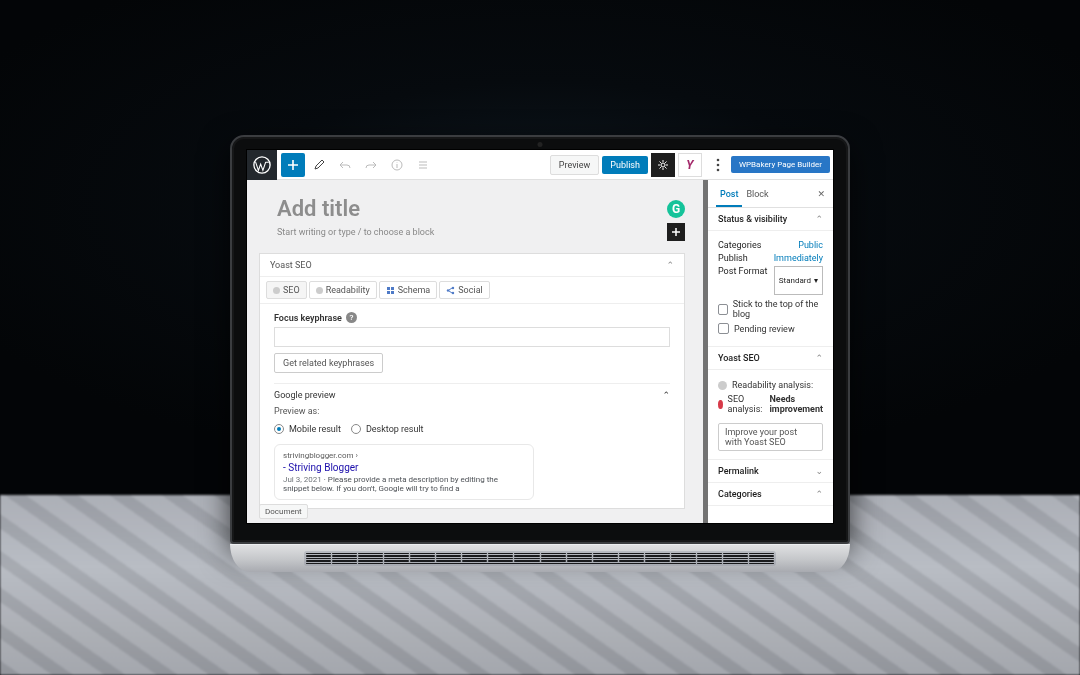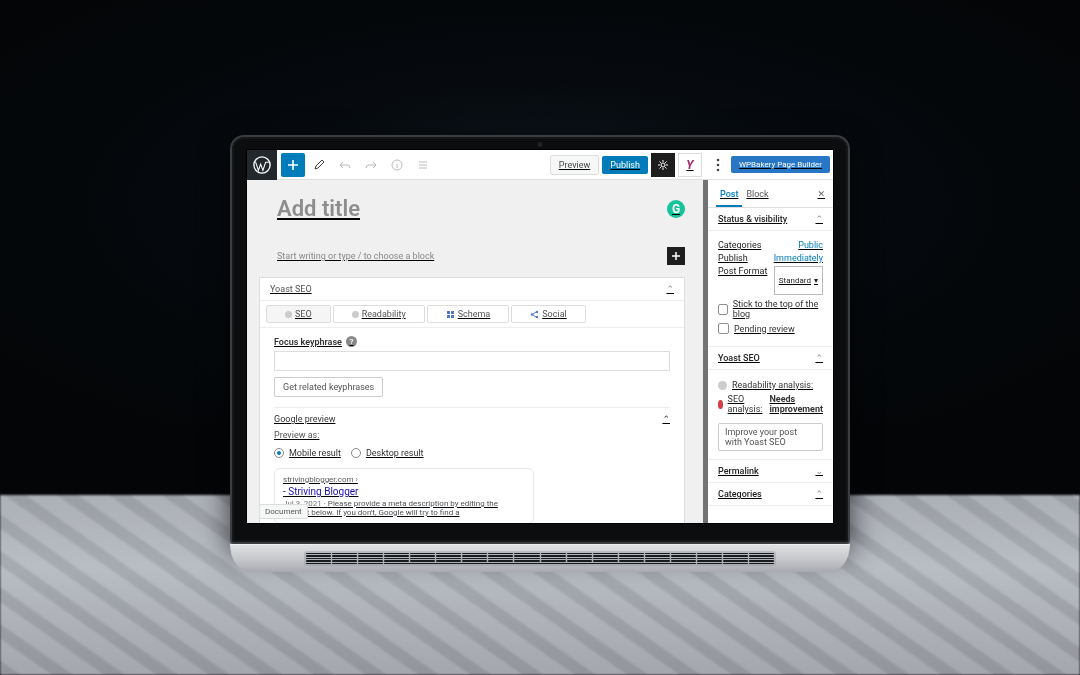--- a/index.html
+++ b/index.html
@@ -21,21 +21,20 @@
   }
   .bed::before, .bed::after{
     content:""; position:absolute; inset:0;
     background: repeating-linear-gradient(35deg, rgba(0,0,0,.04) 0 12px, rgba(255,255,255,.03) 12px 30px);
   }
   
   .laptop {
     position: absolute;
     left: 230px; top: 135px;
     width: 620px;
-    text-decoration: underline;
   }
   .bezel {
     background: #0c0d0e;
     border: 2px solid #3b3d40;
     border-radius: 14px 14px 4px 4px;
     padding: 12px 14px 18px 14px;
     box-shadow: inset 0 0 0 2px #161718, 0 10px 30px rgba(0,0,0,.7);
     position: relative;
   }
   .camera {
@@ -86,31 +85,31 @@
   .pill.preview{background:#f6f7f7;border:1px solid #ddd;color:#444;}
   .pill.publish{background:#007cba;color:#fff;}
   .pill.wpb{background:#2876c6;color:#fff;font-size:8px;white-space:nowrap;}
   .sq{width:24px;height:24px;display:flex;align-items:center;justify-content:center;border:1px solid #ddd;margin-right:3px;}
   .sq.gear{background:#1e1e1e;color:#fff;border-color:#1e1e1e;}
   .sq.yo{background:#fff;}
   .yo-mark{font-weight:bold;font-style:italic;color:#a4296a;font-size:12px;}
 
   .workspace{flex:1;display:flex;min-height:0;}
   .editor{flex:1;padding:8px 18px 0 12px;font-size:10px;color:#555;overflow:hidden;}
-  .title-row{display:flex;align-items:center;margin:8px 0 26px 18px;}
+  .title-row{display:flex;align-items:center;margin:8px 0 2px 18px;}
   .title-ph{font-size:22px;font-weight:600;color:#8d8d8d;flex:1;}
   .grammarly{width:18px;height:18px;border-radius:50%;background:#15c39a;color:#fff;display:flex;align-items:center;justify-content:center;font-size:12px;font-weight:bold;}
   .para-row{display:flex;align-items:center;margin:0 0 12px 18px;font-size:9px;color:#888;}
   .add-block{width:18px;height:18px;background:#1e1e1e;color:#fff;display:flex;align-items:center;justify-content:center;margin-left:auto;}
 
   .yoast-box{border:1px solid #ddd;background:#fff;margin-top:6px;font-size:9px;}
   .yoast-head{padding:6px 10px;border-bottom:1px solid #eee;display:flex;align-items:center;}
   .yoast-head .chev{margin-left:auto;color:#888;}
   .ytabs{display:flex;border-bottom:1px solid #eee;padding:4px 6px;gap:2px;}
-  .ytab{padding:3px 18px;border:1px solid #ddd;border-radius:2px;display:flex;align-items:center;gap:3px;color:#555;text-align:center;}
+  .ytab{padding:3px 6px;border:1px solid #ddd;border-radius:2px;display:flex;align-items:center;gap:3px;color:#555;text-align:center;}
   .ytab.active{background:#f5f5f5;}
   .ytab .dot{width:7px;height:7px;border-radius:50%;background:#ccc;}
   .ybody{padding:8px 14px;}
   .fk-label{font-weight:600;color:#333;display:flex;align-items:center;gap:4px;margin-bottom:4px;}
   .help{width:11px;height:11px;border-radius:50%;background:#888;color:#fff;font-size:8px;display:inline-flex;align-items:center;justify-content:center;}
   .fk-input{border:1px solid #ddd;height:20px;width:100%;margin-bottom:6px;}
   .rel-btn{border:1px solid #ccc;padding:4px 8px;border-radius:2px;display:inline-block;color:#555;}
   .gprev{margin-top:10px;}
   .gprev-h{padding:6px 0;border-top:1px solid #eee;display:flex;align-items:center;color:#333;}
   .gprev-h .chev{margin-left:auto;}

